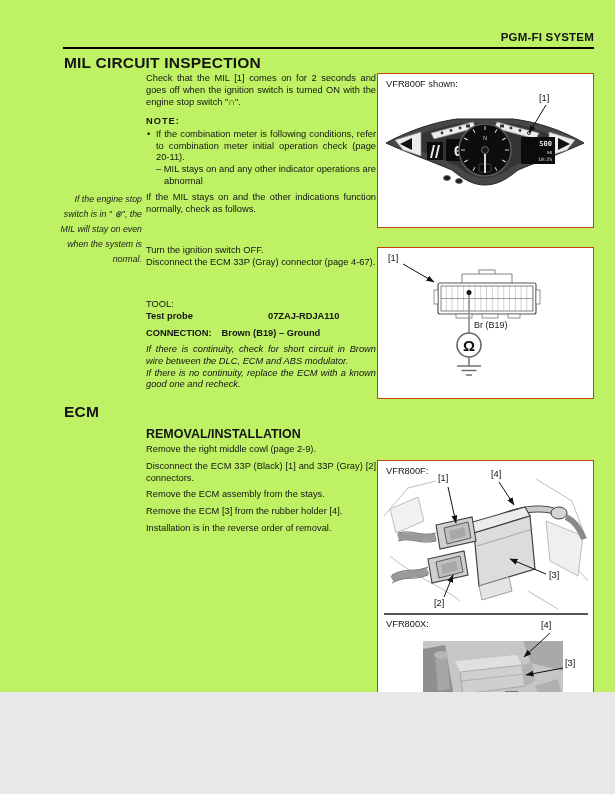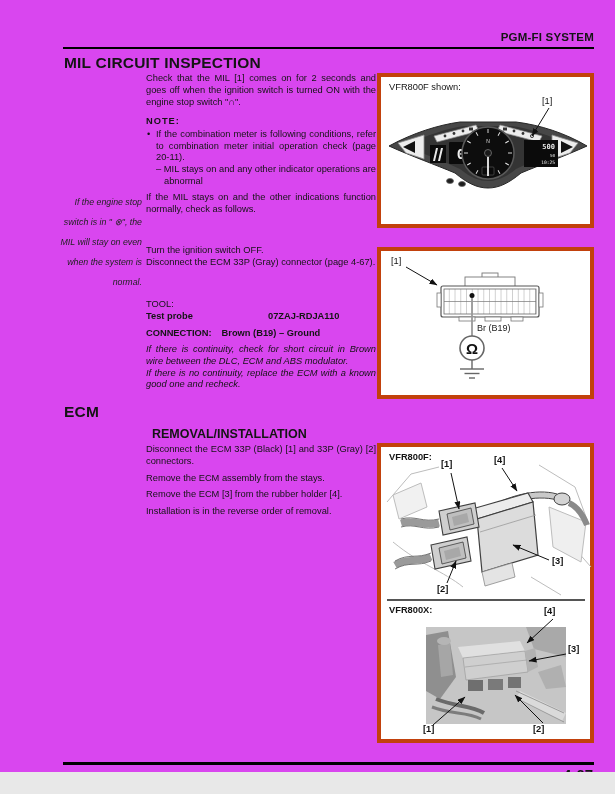--- a/index.html
+++ b/index.html
@@ -1,56 +1,56 @@
 <!DOCTYPE html>
 <html><head>
 <meta charset="utf-8">
 <style>
   html,body{margin:0;padding:0;background:#e8e8e8;}
   .page{
-    position:relative;width:615px;height:772px;background:#d946ef;
+    position:relative;width:615px;height:692px;background:#bef264;
     font-family:"Liberation Sans",sans-serif;color:#141414;overflow:hidden;
     margin:0 auto;
   }
   .hdr-title{position:absolute;top:31px;right:21px;font-size:11.5px;font-weight:bold;letter-spacing:.2px;}
   .hdr-rule{position:absolute;top:47px;left:63px;right:21px;height:2px;background:#000;}
   .h1{position:absolute;left:64px;font-size:15.5px;font-weight:bold;letter-spacing:.2px;}
   .h1.mil{top:54px;}
   .h1.ecm{top:403px;}
-  .h2{position:absolute;left:146px;top:427px;font-size:12.5px;font-weight:bold;padding-left:6px;}
+  .h2{position:absolute;left:140px;top:427px;font-size:12.5px;font-weight:bold;padding-left:6px;}
   .col{position:absolute;left:146px;width:230px;font-size:9.3px;line-height:11.8px;}
   .just{text-align:justify;}
   .p-check{top:73px;}
   .note-blk{top:116px;}
   .note-label{font-weight:bold;letter-spacing:1px;margin-bottom:1px;}
   .bullet-item{position:relative;padding-left:10px;}
   .bullet-glyph{position:absolute;left:1px;top:0;}
   .dash-item{padding-left:18px;text-indent:-8px;}
   .margin-note{
     position:absolute;left:56px;top:192px;width:86px;text-align:right;
-    font-style:italic;font-size:8.8px;line-height:20px;color:#222;
+    font-style:italic;font-size:8.8px;line-height:15px;color:#222;
   }
   .p-stays{top:192px;}
   .p-steps{top:245px;}
   .tool-blk{top:299px;}
   .bold{font-weight:normal;}
   .tool-row{position:relative;font-weight:bold;}
   .tool-num{position:absolute;left:122px;top:0;}
   .conn-row{top:328px;font-weight:bold;}
   .conn-row .conn-val{margin-left:10px;}
   .p-cont{top:344px;font-style:italic;}
   .steps-blk{top:444px;}
   .steps-blk .step{margin-bottom:5px;}
   .ftr-rule{position:absolute;top:762px;left:63px;right:21px;height:2.5px;background:#000;}
   .page-num{position:absolute;top:766px;right:22px;font-size:15px;font-weight:bold;}
 
-  .figbox{position:absolute;left:377px;width:217px;border:4px solid #c2410c;background:#fff;box-sizing:border-box;}
+  .figbox{position:absolute;left:377px;width:217px;border:1px solid #c2410c;background:#fff;box-sizing:border-box;}
   .figbox.f1{top:73px;height:155px;}
   .figbox.f2{top:247px;height:152px;}
-  .figbox.f3{top:443px;height:300px;font-weight:bold;}
+  .figbox.f3{top:460px;height:300px;}
   .figcap{position:absolute;left:8px;font-size:9.3px;}
   .callout{position:absolute;font-size:9.3px;color:#111;}
   .fig-svg{position:absolute;}
   .divider{position:absolute;left:6px;right:5px;top:152px;height:1.5px;background:#555;}
   .photo-svg{position:absolute;left:45px;top:180px;}
   svg{display:block;}
 </style>
 </head>
 <body>
 
@@ -95,20 +95,21 @@
 
   <div class="col p-cont">
     <div class="just">If there is continuity, check for short circuit in Brown wire between the DLC, ECM and ABS modulator.</div>
     <div class="just">If there is no continuity, replace the ECM with a known good one and recheck.</div>
   </div>
 
   <div class="h1 ecm">ECM</div>
   <div class="h2">REMOVAL/INSTALLATION</div>
 
   <div class="col steps-blk">
+    <div class="step">Remove the right middle cowl (page 2-9).</div>
     <div class="step just">Disconnect the ECM 33P (Black) [1] and 33P (Gray) [2] connectors.</div>
     <div class="step">Remove the ECM assembly from the stays.</div>
     <div class="step">Remove the ECM [3] from the rubber holder [4].</div>
     <div class="step">Installation is in the reverse order of removal.</div>
   </div>
 
   <div class="figbox f1">
     <div class="figcap" style="top:5px;">VFR800F shown:</div>
     <div class="callout" style="left:161px;top:19px;">[1]</div>
 

